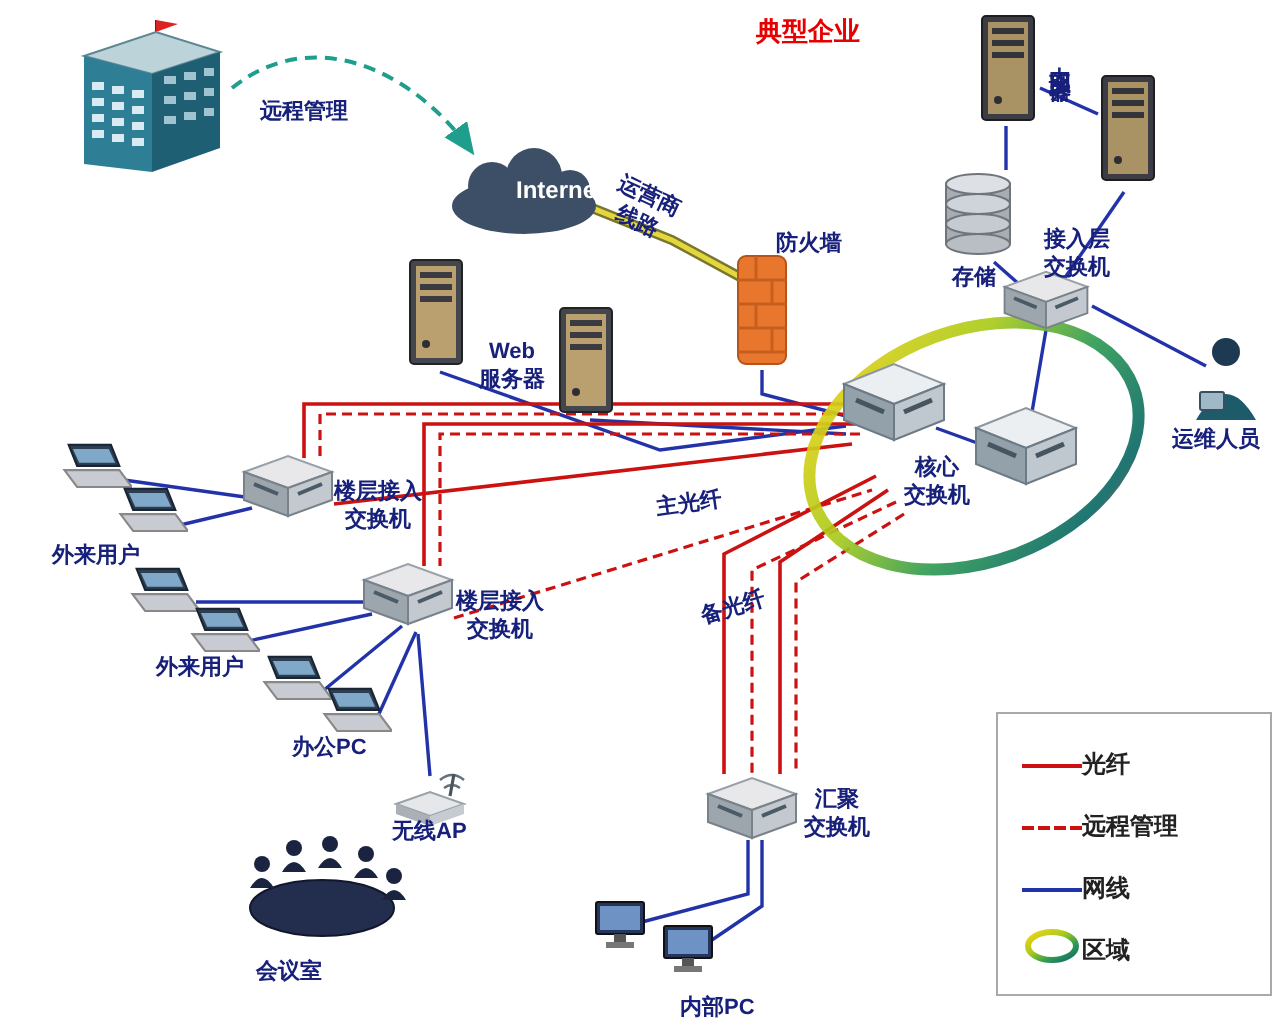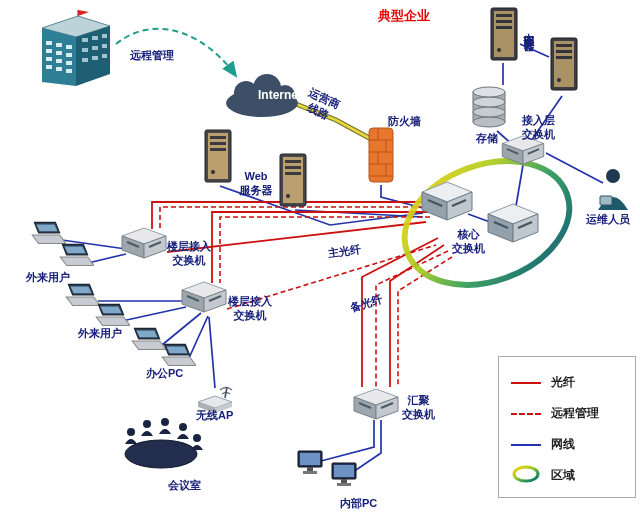--- a/index.html
+++ b/index.html
@@ -19,21 +19,21 @@
             font:bold 12px "Liberation Sans",sans-serif;color:#fff;}
   .cable{stroke:#2233aa;stroke-width:1.7;fill:none;}
   .fiber{stroke:#cc1111;stroke-width:1.8;fill:none;}
   .backup{stroke:#cc1111;stroke-width:1.6;fill:none;stroke-dasharray:5 3;}
   .mgmt{stroke:#1f9e8e;stroke-width:2;fill:none;stroke-dasharray:6 4;}
   .carrier-under{stroke:#77762c;stroke-width:5;fill:none;}
   .carrier{stroke:#e4d63e;stroke-width:2.6;fill:none;}
   .zone-ring{fill:none;stroke:url(#ringGrad);stroke-width:6;opacity:.92;}
   .legend{position:absolute;left:498px;top:356px;width:138px;height:142px;background:#fff;
           border:1px solid #a9a9a9;box-sizing:border-box;padding:10px 0 0 12px;}
-  .legend-row{display:flex;align-items:center;gap:10px;height:31px;}
+  .legend-row{display:flex;align-items:center;height:31px;}
   .sample{width:30px;flex:none;}
   .s-red{border-top:2px solid #cc1111;}
   .s-red-d{border-top:2px dashed #cc1111;}
   .s-blue{border-top:2px solid #2233aa;}
   .lg-lbl{font:bold 12px "Liberation Sans",sans-serif;color:#222;}
 </style>
 </head>
 <body>
 
 <div id="stage">
@@ -413,21 +413,21 @@
 
   <div class="lbl two" style="left:228px;top:295px;">
     <div>楼层接入</div>
     <div>交换机</div>
   </div>
 
   <div class="lbl" style="left:26px;top:270px;">外来用户</div>
   <div class="lbl" style="left:78px;top:326px;">外来用户</div>
   <div class="lbl" style="left:146px;top:366px;">办公PC</div>
   <div class="lbl" style="left:196px;top:408px;">无线AP</div>
-  <div class="lbl" style="left:128px;top:478px;margin-left:40px;">会议室</div>
+  <div class="lbl" style="left:128px;top:478px;">会议室</div>
 
   <div class="lbl two" style="left:402px;top:394px;">
     <div>汇聚</div>
     <div>交换机</div>
   </div>
 
   <div class="lbl" style="left:308px;top:496px;padding-left:32px;">内部PC</div>
 
   <div class="lbl rot-8" style="left:328px;top:244px;">主光纤</div>
   <div class="lbl rot-17" style="left:350px;top:296px;">备光纤</div>

